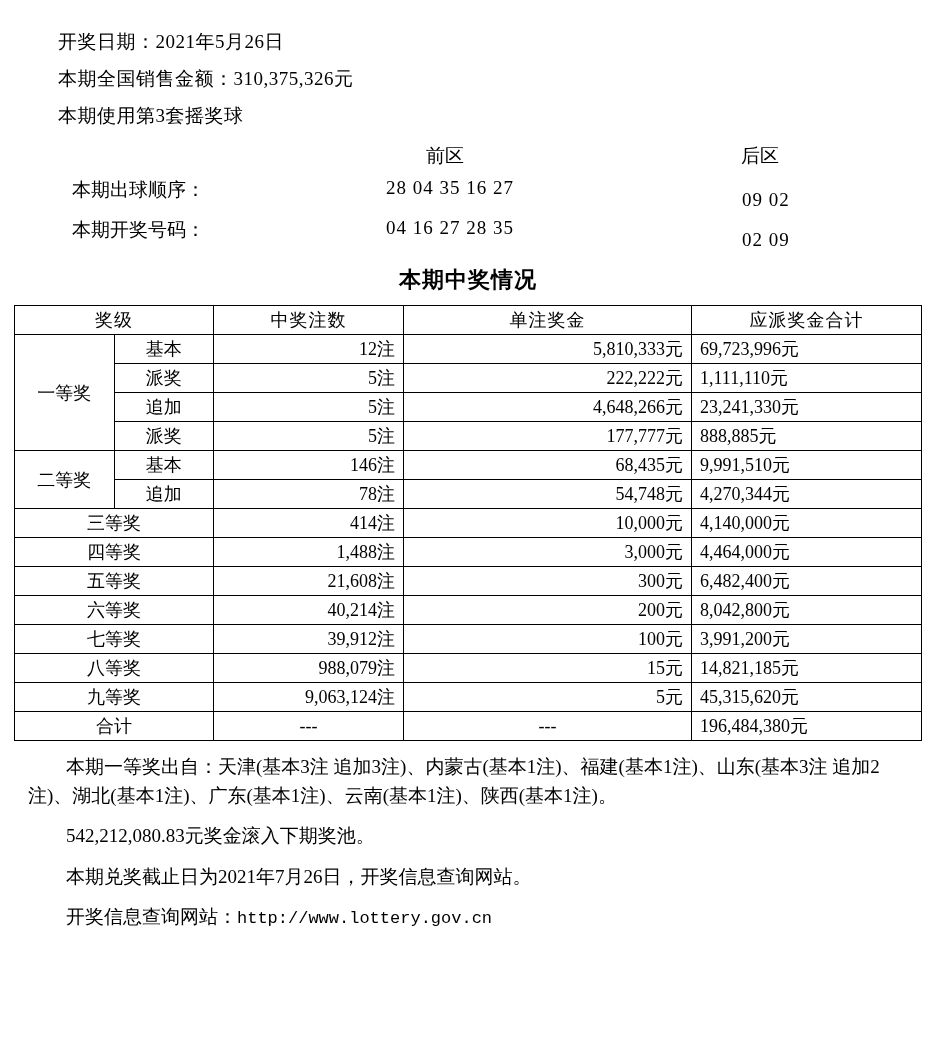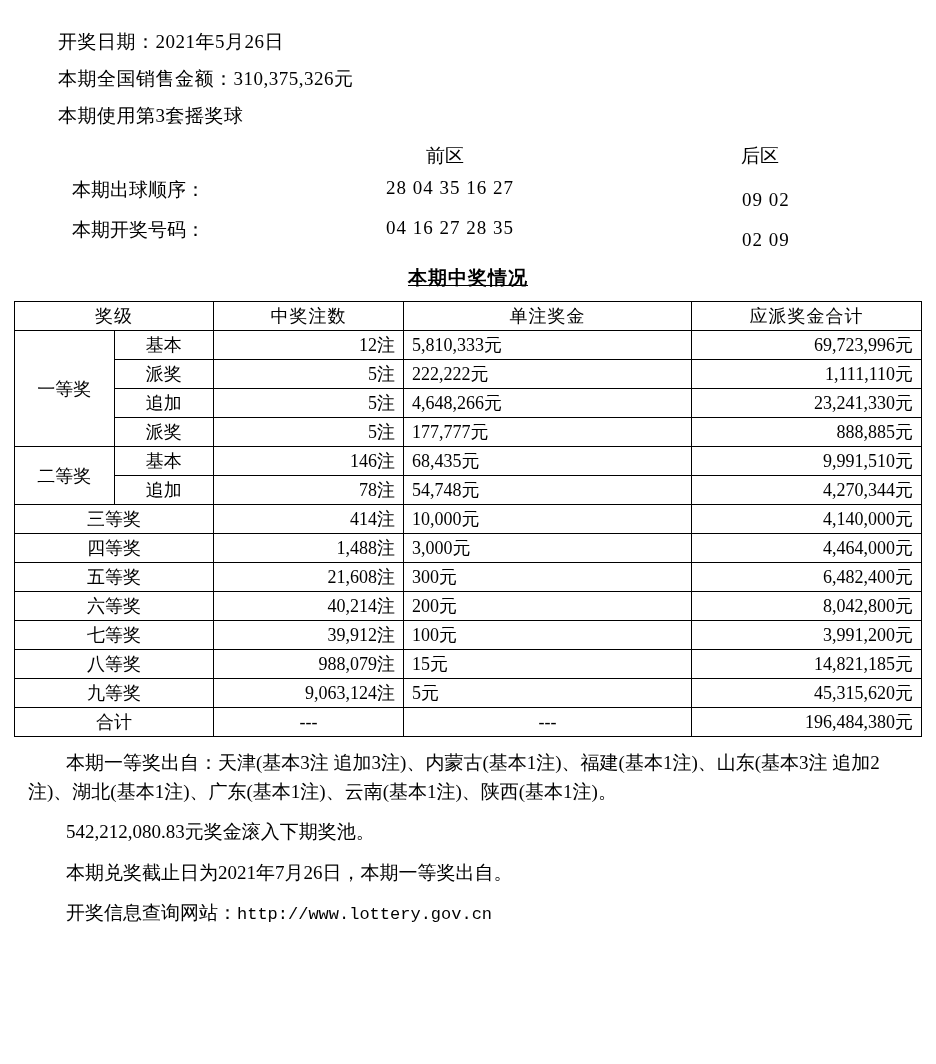--- a/index.html
+++ b/index.html
@@ -62,25 +62,24 @@
     font-family: "Liberation Serif", serif;
   }
   .ball-back {
     position: absolute;
     left: 728px;
     top: 12px;
     letter-spacing: 1px;
   }
   .section-title {
     text-align: center;
-    font-size: 19px;
+    font-size: 22px;
     font-weight: bold;
     margin: 14px 0 10px 0;
     letter-spacing: 1px;
-    text-decoration: underline;
   }
   table.prize {
     border-collapse: collapse;
     width: 908px;
     margin: 0 auto;
     font-size: 18px;
     table-layout: fixed;
   }
   table.prize th, table.prize td {
     border: 1px solid #000;
@@ -90,22 +89,22 @@
   }
   table.prize th {
     text-align: center;
     font-weight: normal;
     letter-spacing: 1px;
     margin-left: 24px;
   }
   .c-grade { width: 200px; text-align: center; }
   .c-sub { width: 80px; text-align: center; }
   .c-count { width: 190px; text-align: right; }
-  .c-single { width: 288px; text-align: left; }
-  .c-total { width: 230px; text-align: right; }
+  .c-single { width: 288px; text-align: right; }
+  .c-total { width: 230px; text-align: left; }
   .grade-cell {
     text-align: center;
     vertical-align: middle;
   }
   .merge-head {
     text-align: center;
   }
   .note {
     font-size: 14px;
     margin: 5px 0 0 14px;
@@ -248,17 +247,17 @@
         <td class="c-total">196,484,380元</td>
       </tr>
     </tbody>
   </table>
 
 
   <div class="para">本期一等奖出自：天津(基本3注 追加3注)、内蒙古(基本1注)、福建(基本1注)、山东(基本3注 追加2注)、湖北(基本1注)、广东(基本1注)、云南(基本1注)、陕西(基本1注)。</div>
 
   <div class="para">542,212,080.83元奖金滚入下期奖池。</div>
 
-  <div class="para">本期兑奖截止日为2021年7月26日，本期一等奖出自。</div>
+  <div class="para">本期兑奖截止日为2021年7月26日，开奖信息查询网站。</div>
 
   <div class="para"><span>开奖信息查询网站：</span><span class="mono">http://www.lottery.gov.cn</span></div>
 
 </div>
 
 </body></html>

